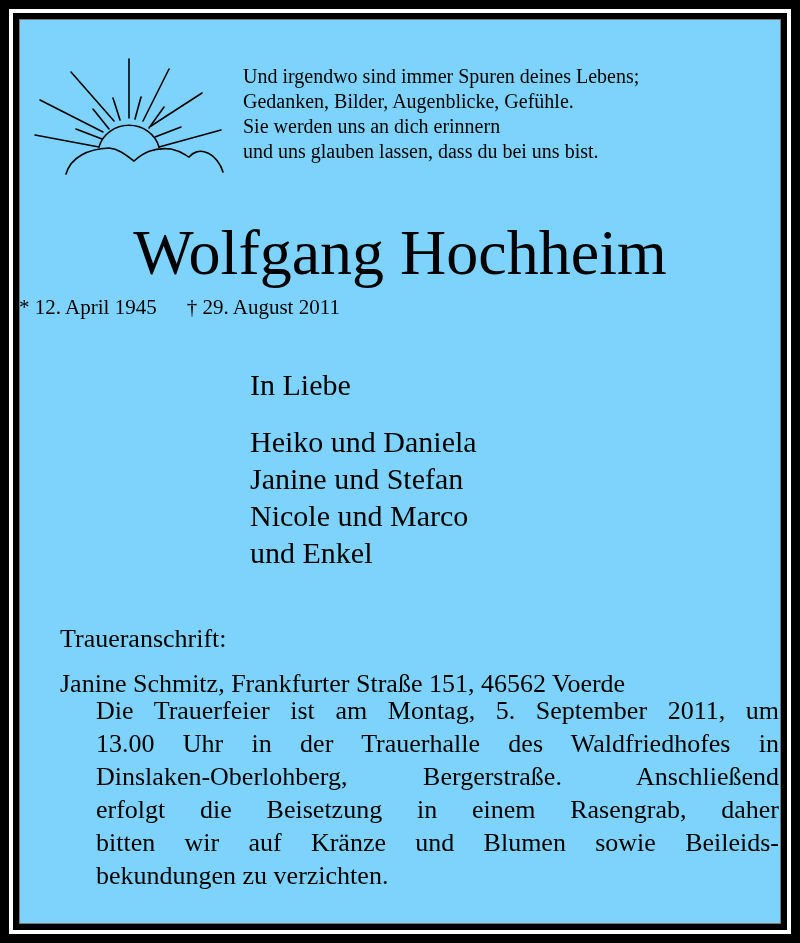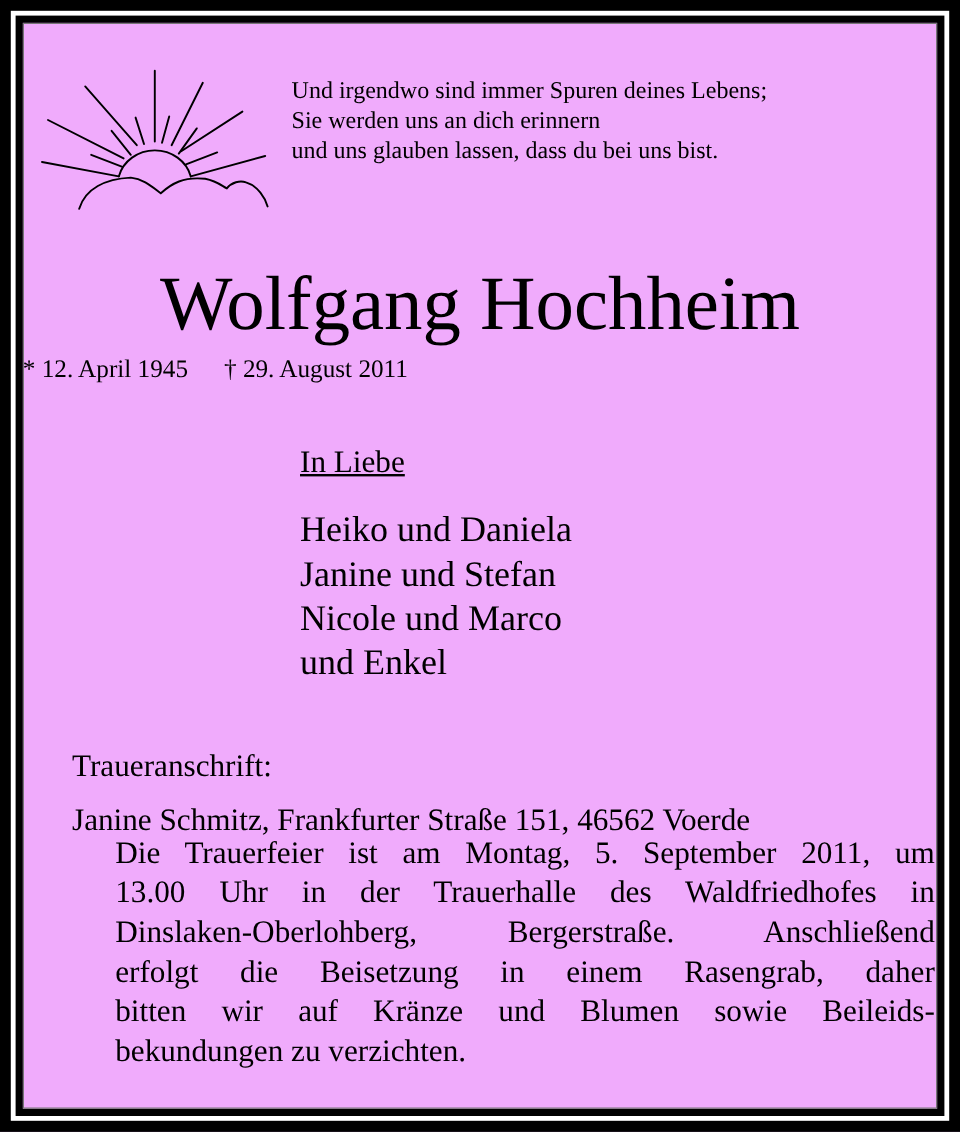--- a/index.html
+++ b/index.html
@@ -1,29 +1,29 @@
 <!DOCTYPE html>
 <html><head>
 <meta charset="utf-8">
 <style>
   html, body { margin: 0; padding: 0; background: #000; }
   body { width: 800px; height: 943px; position: relative; overflow: hidden;
          font-family: "Liberation Serif", "DejaVu Serif", serif; color: #000; }
   .frame-outer { position: absolute; left: 0; top: 0; width: 800px; height: 943px; background: #000; }
   .frame-gap { position: absolute; left: 9px; top: 9px; right: 9px; bottom: 9px; background: #fff; }
   .frame-inner { position: absolute; left: 13px; top: 13px; right: 13px; bottom: 13px; background: #000; }
-  .page { position: absolute; left: 19px; top: 19px; right: 19px; bottom: 19px; background: #f0abfc;
+  .page { position: absolute; left: 19px; top: 19px; right: 19px; bottom: 19px; background: #7dd3fc;
           box-shadow: inset 0 0 0 1px #777; padding-left: 32px; }
   .sun { position: absolute; left: 14px; top: 38px; width: 192px; height: 120px; }
   .poem { position: absolute; left: 224px; top: 45px; font-size: 20px; line-height: 25px; white-space: nowrap; }
   .poem div { height: 25px; }
   .name { position: absolute; left: 0; right: 0; top: 196px; text-align: center; font-size: 64px; line-height: 76px; white-space: nowrap; }
   .dates { position: absolute; left: 0; right: 0; top: 275px; text-align: left; font-size: 21px; line-height: 26px; white-space: pre; }
   .dates .gap { display: inline-block; width: 30px; }
-  .love { position: absolute; left: 231px; top: 351px; font-size: 26px; line-height: 30px; text-decoration: underline; }
+  .love { position: absolute; left: 231px; top: 351px; font-size: 30px; line-height: 30px; }
   .family { position: absolute; left: 231px; top: 404px; font-size: 30px; line-height: 37px; white-space: nowrap; }
   .family div { height: 37px; }
   .address { position: absolute; left: 41px; top: 591px; font-size: 26px; line-height: 33px; white-space: nowrap; }
   .address div { height: 33px; margin-top: 12px; }
   .notice { position: absolute; left: 41px; top: 675px; width: 683px; font-size: 26px; line-height: 33px; text-align: justify; margin-left: 36px; }
   .notice div { height: 33px; text-align: justify; text-align-last: justify; white-space: nowrap; }
   .notice div.last { text-align-last: left; }
 </style>
 </head>
 <body>
@@ -51,20 +51,21 @@
     <line x1="60" y1="52" x2="76" y2="72"></line>
     <line x1="131" y1="50" x2="116" y2="71"></line>
     <line x1="43" y1="72" x2="69" y2="82"></line>
     <line x1="148" y1="70" x2="122" y2="80"></line>
 
     <path d="M33 117 C38 100, 55 92, 76 91 C86 92, 93 98, 101 104 C110 96, 120 90, 138 92 C148 94, 152 98, 156 100 C160 95, 167 93, 172 95 C182 98, 188 108, 190 115"></path>
   </svg>
 
   <div class="poem">
     <div>Und irgendwo sind immer Spuren deines Lebens;</div>
+    <div>Gedanken, Bilder, Augenblicke, Gefühle.</div>
     <div>Sie werden uns an dich erinnern</div>
     <div>und uns glauben lassen, dass du bei uns bist.</div>
   </div>
 
   <div class="name">Wolfgang Hochheim</div>
 
   <div class="dates"><span>* 12. April 1945</span><span class="gap"></span><span>† 29. August 2011</span></div>
 
   <div class="love">In Liebe</div>
 

